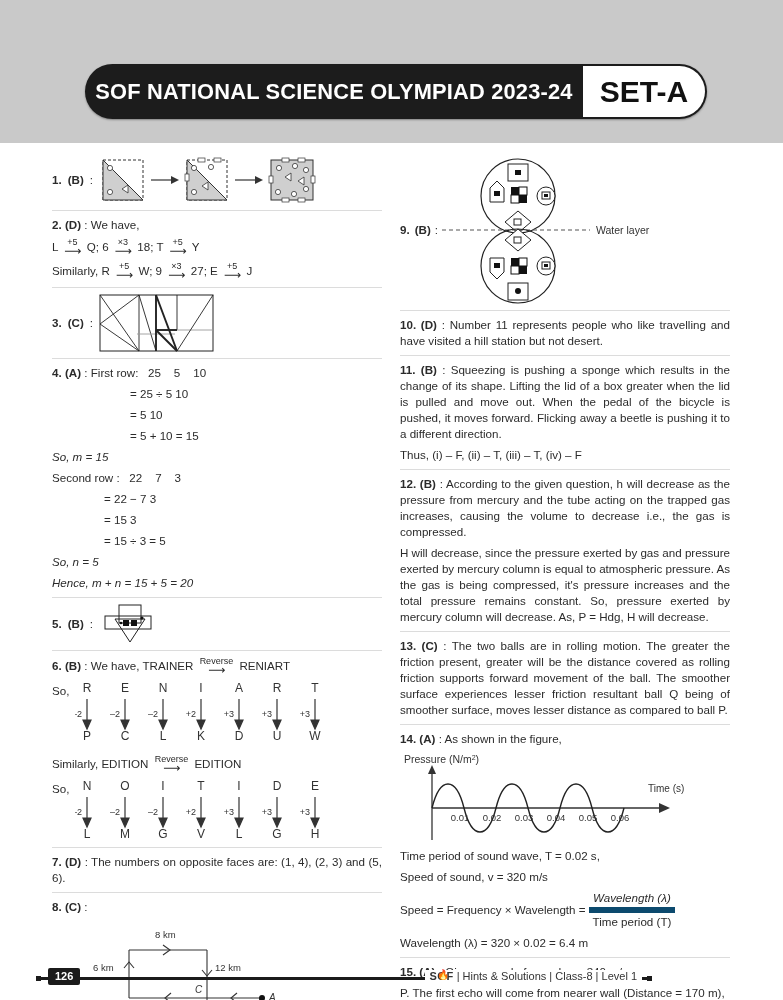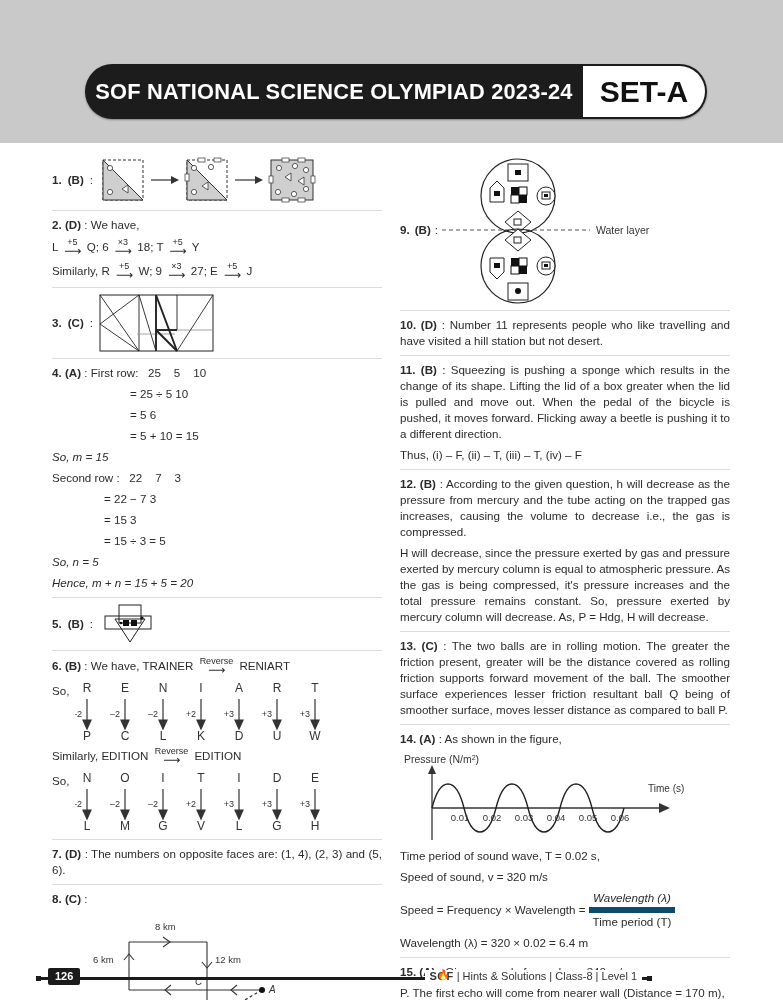--- a/index.html
+++ b/index.html
@@ -233,21 +233,21 @@
       <p>
         <span class="num">4.</span>
         <span class="opt">(A)</span>
         <span>:</span>
         <span>First row:</span>
         &nbsp;&nbsp;<span>25</span>
         &nbsp;&nbsp;&nbsp;<span>5</span>
         &nbsp;&nbsp;&nbsp;<span>10</span>
       </p>
       <p class="ind1">= 25 ÷ 5    10</p>
-      <p class="ind1">= 5     6</p>
+      <p class="ind1">= 5     10</p>
       <p class="ind1">= 5 + 10 = 15</p>
       <p class="ital">So, m = 15</p>
       <p>
         <span>Second row :</span>
         &nbsp;&nbsp;<span>22</span>
         &nbsp;&nbsp;&nbsp;<span>7</span>
         &nbsp;&nbsp;&nbsp;<span>3</span>
       </p>
       <p class="ind2">= 22 −  7      3</p>
       <p class="ind2">= 15     3</p>
@@ -324,21 +324,21 @@
               <polygon points="126,48 122,39 130,39"></polygon>
             <line x1="164" y1="18" x2="164" y2="42"></line>
               <polygon points="164,48 160,39 168,39"></polygon>
             <line x1="202" y1="18" x2="202" y2="42"></line>
               <polygon points="202,48 198,39 206,39"></polygon>
             <line x1="240" y1="18" x2="240" y2="42"></line>
               <polygon points="240,48 236,39 244,39"></polygon>
           </g>
         </svg>
       </div>
-      <p style="margin-top:4px;">
+      <p style="margin-top:12px;">
         <span>Similarly, EDITION</span>
         <span class="arrowlbl">
           <span class="lab">Reverse</span>
             <span class="ar">⟶</span>
         </span>
         <span>EDITION</span>
       </p>
       <div style="display:flex;align-items:flex-start;">
         <span style="padding-top:2px;">So,</span>
         <svg width="268" height="62" viewBox="0 0 268 62" style="margin-left:6px;">

